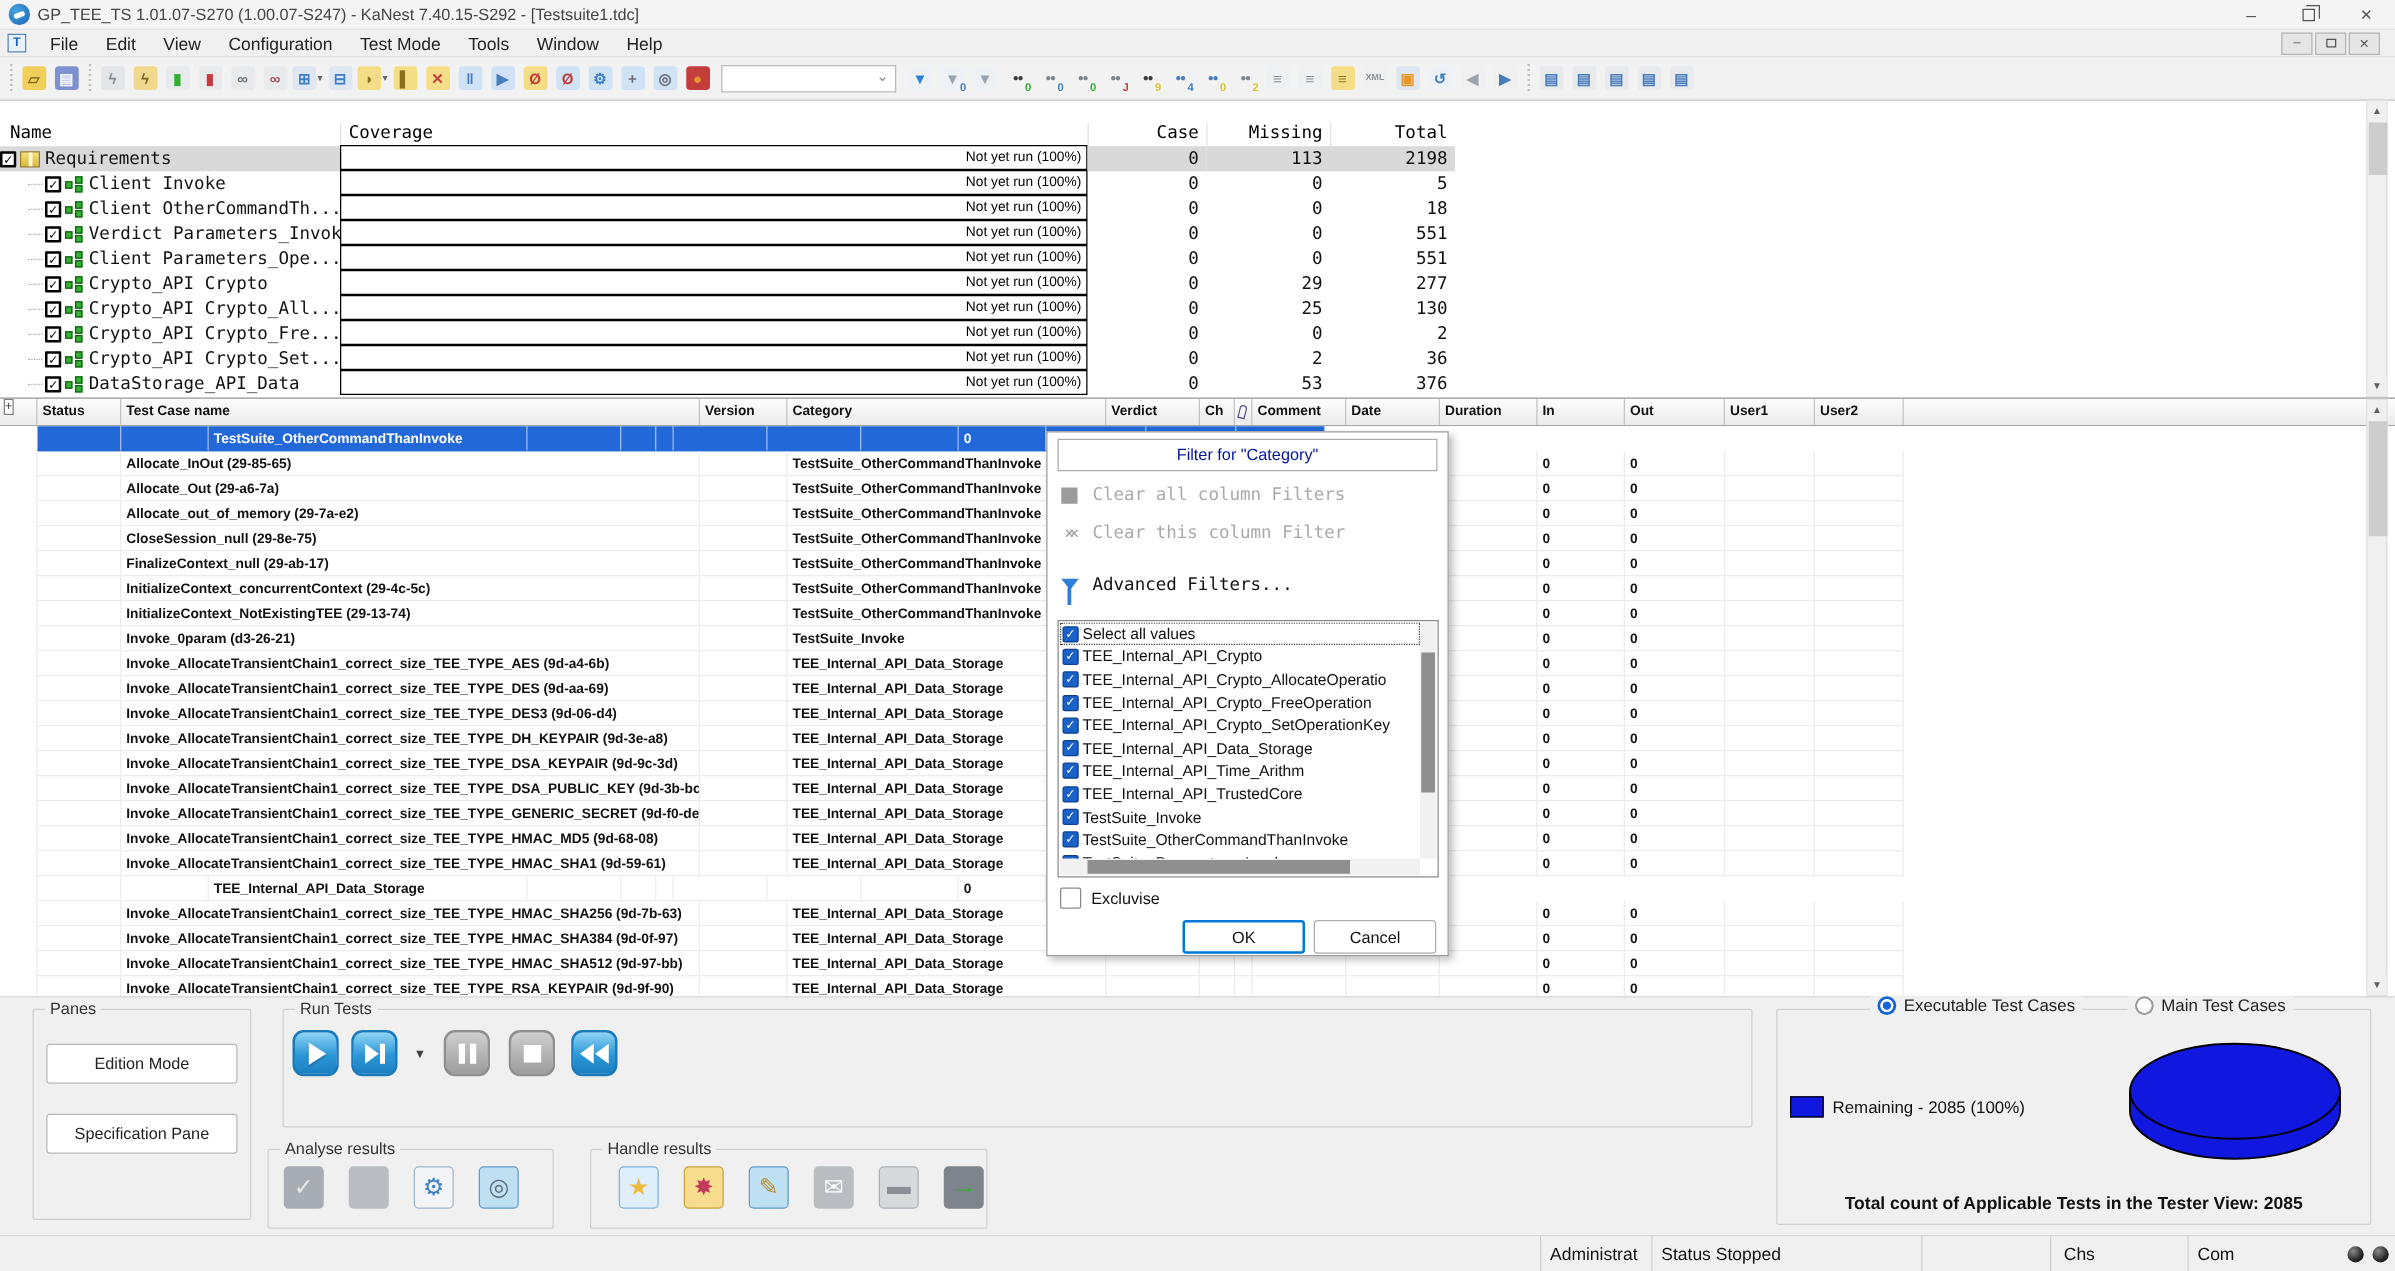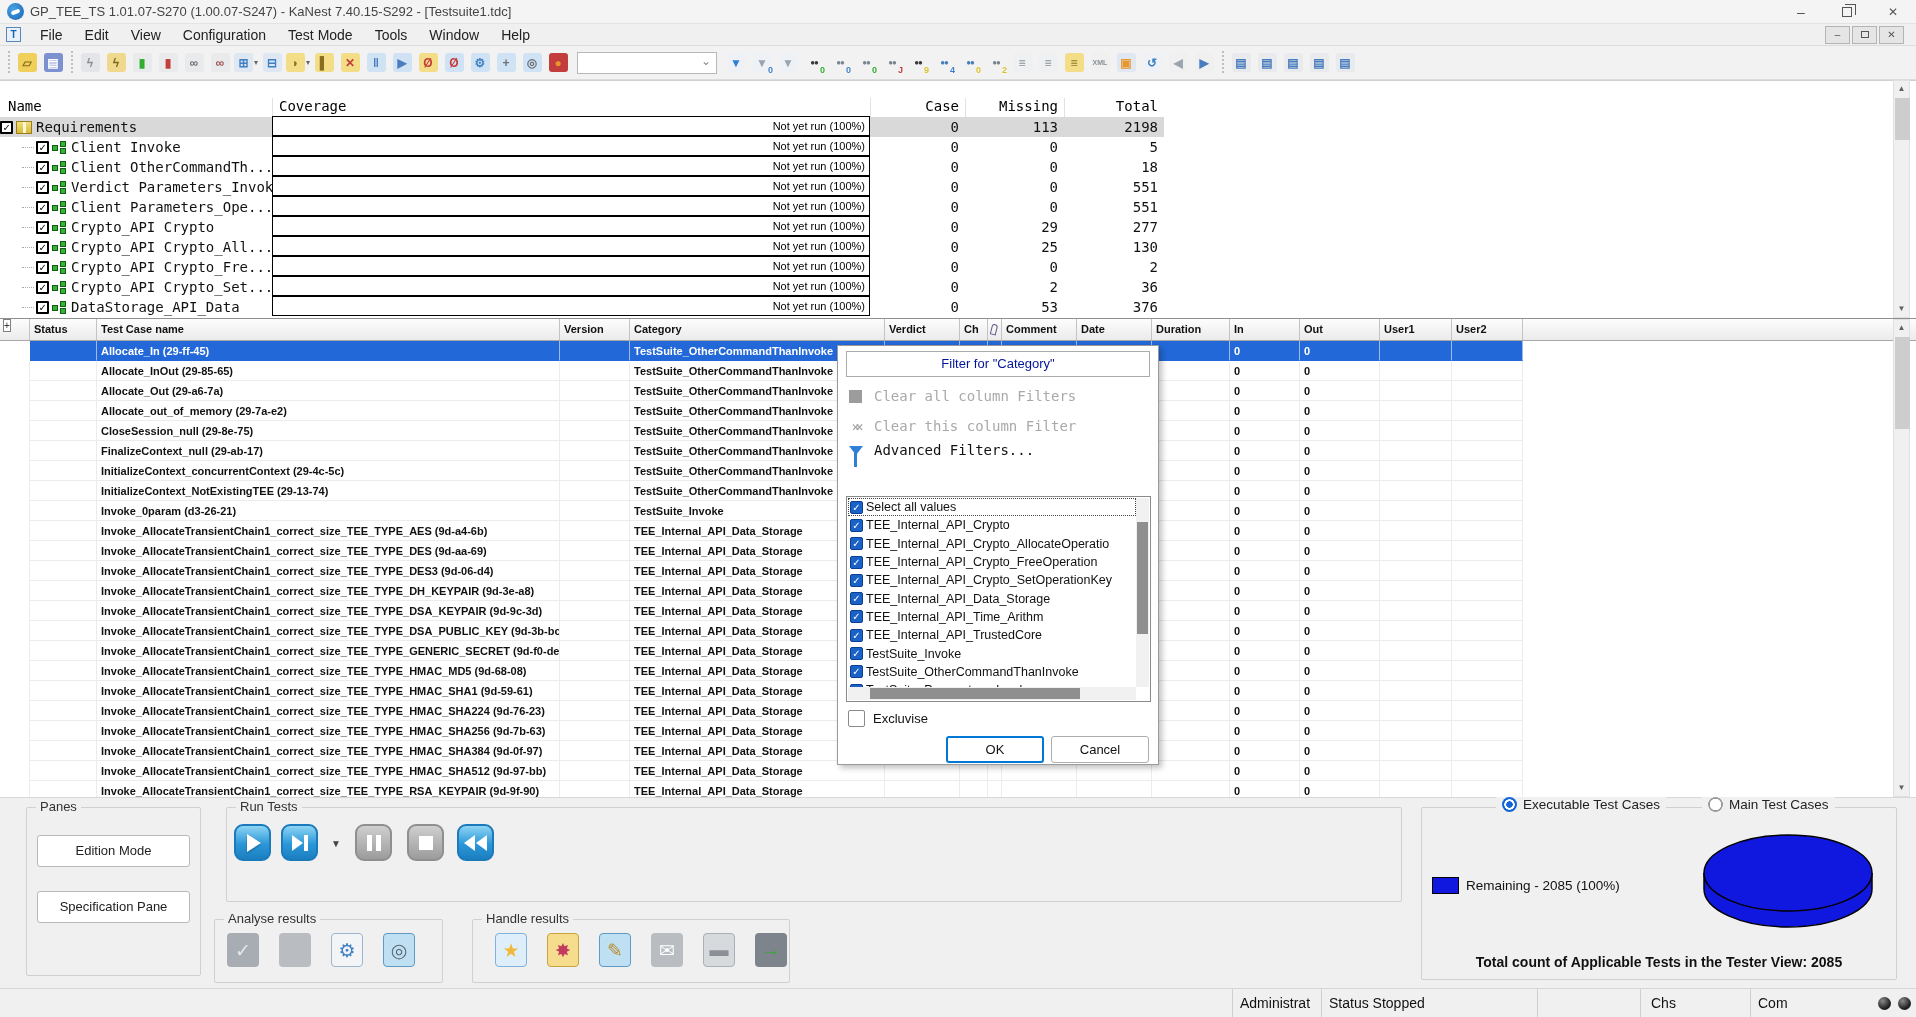--- a/index.html
+++ b/index.html
@@ -543,21 +543,20 @@
       <span class="hcell c10">Duration</span>
       <span class="hcell c11">In</span>
       <span class="hcell c12">Out</span>
       <span class="hcell c13">User1</span>
       <span class="hcell c14">User2</span>
     </div>
   <div id="tc-body">
       <div class="tc-row sel">
         <span class="cell c0"></span>
         <span class="cell c1"></span>
-        <span class="cell c2">Allocate_In (29-ff-45)</span>
         <span class="cell c3"></span>
         <span class="cell c4">TestSuite_OtherCommandThanInvoke</span>
         <span class="cell c5"></span>
         <span class="cell c6"></span>
         <span class="cell c7"></span>
         <span class="cell c8"></span>
         <span class="cell c9"></span>
         <span class="cell c10"></span>
         <span class="cell c11">0</span>
         <span class="cell c12">0</span>
@@ -849,21 +848,20 @@
         <span class="cell c9"></span>
         <span class="cell c10"></span>
         <span class="cell c11">0</span>
         <span class="cell c12">0</span>
         <span class="cell c13"></span>
         <span class="cell c14"></span>
       </div>
       <div class="tc-row">
         <span class="cell c0"></span>
         <span class="cell c1"></span>
-        <span class="cell c2">Invoke_AllocateTransientChain1_correct_size_TEE_TYPE_HMAC_SHA224 (9d-76-23)</span>
         <span class="cell c3"></span>
         <span class="cell c4">TEE_Internal_API_Data_Storage</span>
         <span class="cell c5"></span>
         <span class="cell c6"></span>
         <span class="cell c7"></span>
         <span class="cell c8"></span>
         <span class="cell c9"></span>
         <span class="cell c10"></span>
         <span class="cell c11">0</span>
         <span class="cell c12">0</span>
@@ -951,21 +949,21 @@
   <div class="pm-item" style="top:36px;">
     <span class="pm-icon">
         <i class="sq-grey"></i>
       </span>
     <span class="pm-grey">Clear all column Filters</span>
   </div>
   <div class="pm-item" style="top:66px;">
     <span class="pm-icon xx-grey">✕✕</span>
     <span class="pm-grey">Clear this column Filter</span>
   </div>
-  <div class="pm-item" style="top:90px;">
+  <div class="pm-item" style="top:102px;align-items:flex-end;">
     <span class="pm-icon">
         <i class="funnel"></i>
       </span>
     <span>Advanced Filters...</span>
   </div>
   <div class="listwrap">
     <div class="listitems" id="popup-list">
         <div class="li focus">
           <span class="bluecb">✓</span>
           <span>Select all values</span>

